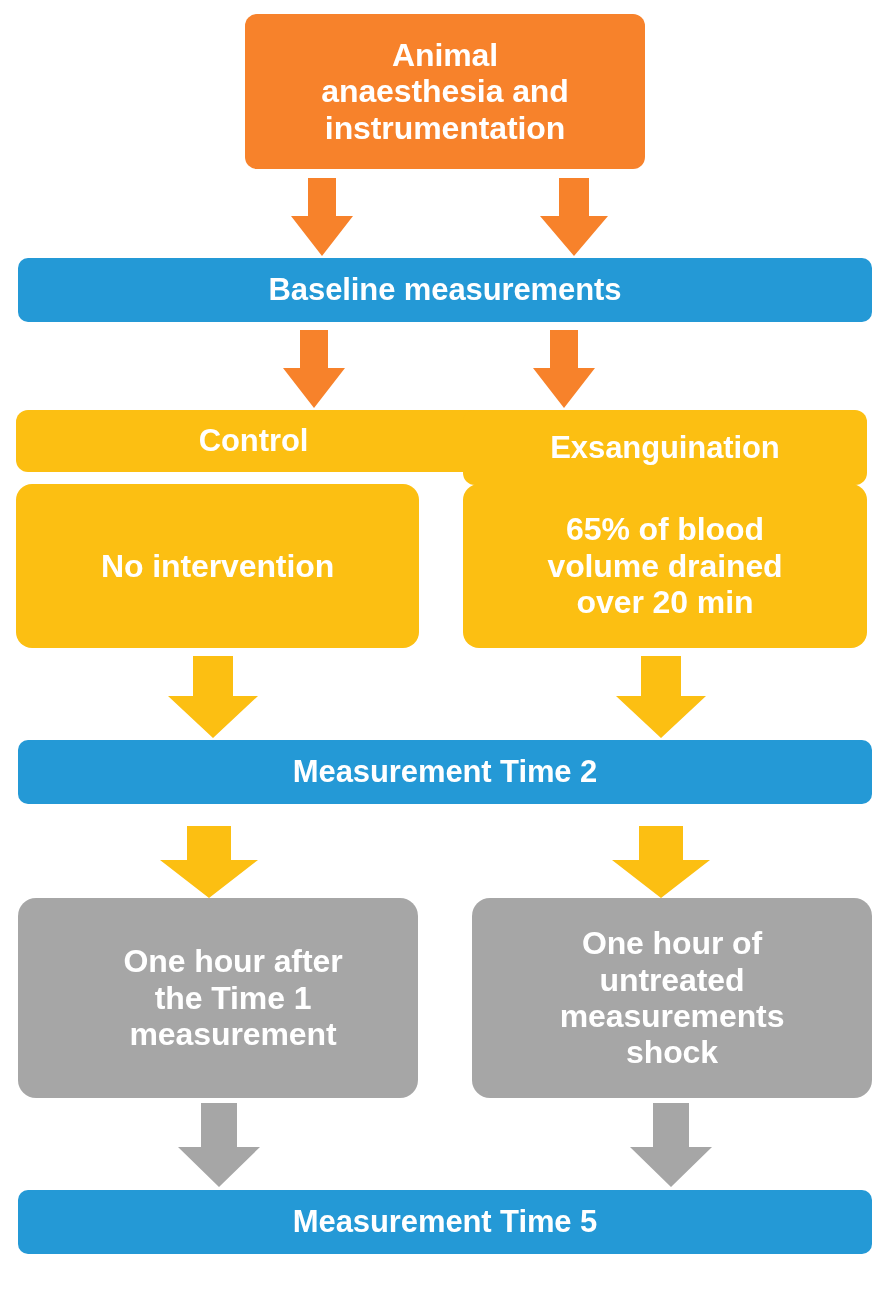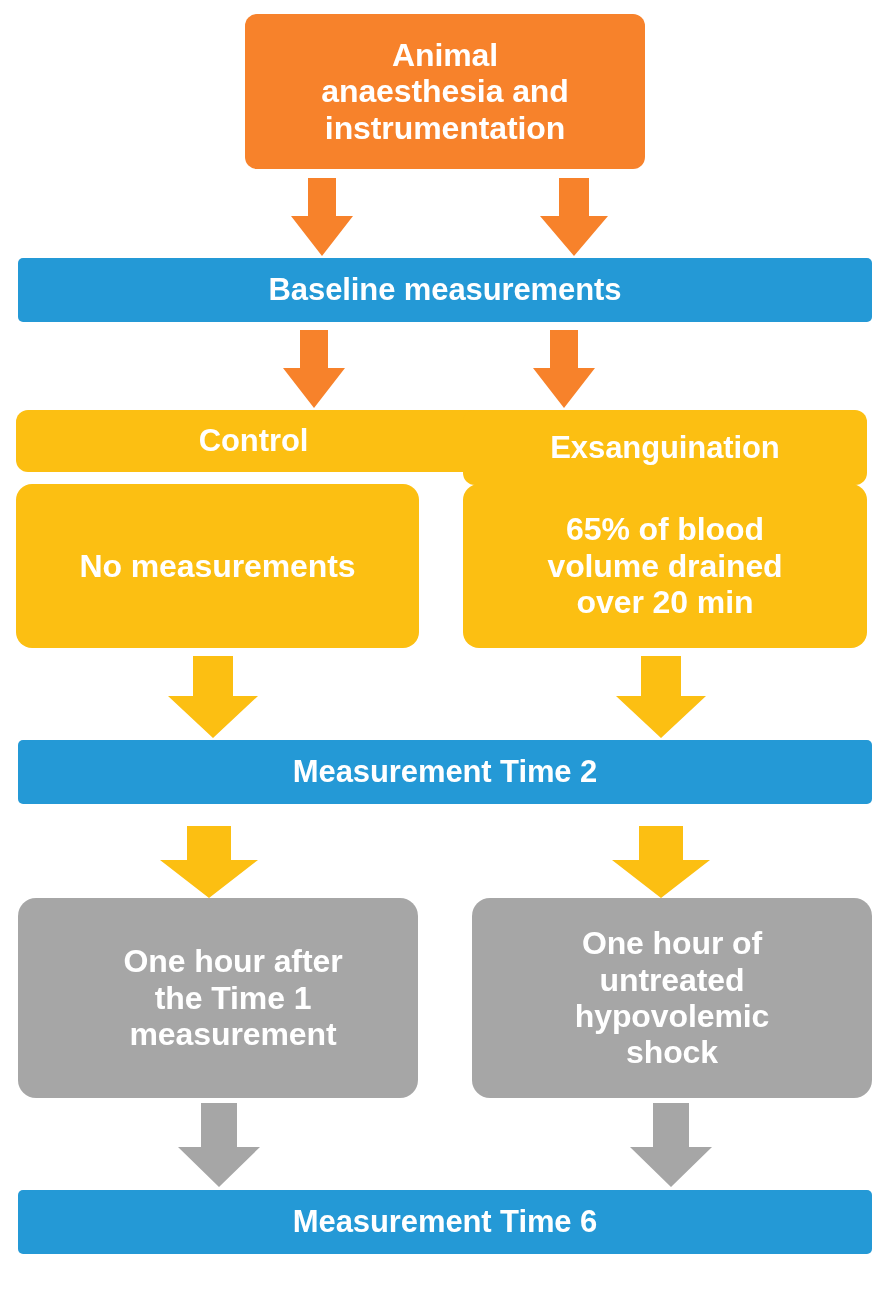--- a/index.html
+++ b/index.html
@@ -35,21 +35,21 @@
     white-space: pre-line;
     letter-spacing: -0.1px;
   }
 
   .node.orange   { background: #F7822B; }
   .node.blue     { background: #2499D6; }
   .node.yellow   { background: #FCBF12; }
   .node.gray     { background: #A6A6A6; }
 
   .node.bar {
-    border-radius: 5px;
+    border-radius: 10px;
   }
 
   
   .arrow {
     position: absolute;
   }
   .arrow svg { display: block; width: 100%; height: 100%; }
 </style>
 </head>
 <body>
@@ -83,21 +83,21 @@
   <div class="arrow" style="left:533px; top:330px; width:62px; height:78px;">
     <svg viewBox="0 0 62 78" preserveAspectRatio="none" aria-hidden="true">
       <polygon points="17,0 45,0 45,38 62,38 31,78 0,38 17,38" fill="#F7822B"></polygon>
     </svg>
   </div>
 
   <div class="node yellow" style="left:16px; top:410px; width:475px; height:62px; font-size:31px; border-radius:12px;">Control</div>
 
   <div class="node yellow" style="left:463px; top:410px; width:404px; height:75px; font-size:31px; border-radius:12px;">Exsanguination</div>
 
-  <div class="node yellow" style="left:16px; top:484px; width:403px; height:164px; font-size:32px; border-radius:16px;">No measurements</div>
+  <div class="node yellow" style="left:16px; top:484px; width:403px; height:164px; font-size:32px; border-radius:16px;">No intervention</div>
 
   <div class="node yellow" style="left:463px; top:484px; width:404px; height:164px; font-size:32px; border-radius:16px;">65% of blood
 volume drained
 over 20 min</div>
 
   <div class="arrow" style="left:168px; top:656px; width:90px; height:82px;">
     <svg viewBox="0 0 90 82" preserveAspectRatio="none" aria-hidden="true">
       <polygon points="25,0 65,0 65,40 90,40 45,82 0,40 25,40" fill="#FCBF12"></polygon>
     </svg>
   </div>
@@ -121,30 +121,30 @@
       <polygon points="27,0 71,0 71,34 98,34 49,72 0,34 27,34" fill="#FCBF12"></polygon>
     </svg>
   </div>
 
   <div class="node gray" style="left:18px; top:898px; width:400px; height:200px; font-size:32px; border-radius:18px;padding-left:40px;">One hour after
 the Time 1
 measurement</div>
 
   <div class="node gray" style="left:472px; top:898px; width:400px; height:200px; font-size:32px; border-radius:18px;">One hour of
 untreated
-hypovolemic
+measurements
 shock</div>
 
   <div class="arrow" style="left:178px; top:1103px; width:82px; height:84px;">
     <svg viewBox="0 0 82 84" preserveAspectRatio="none" aria-hidden="true">
       <polygon points="23,0 59,0 59,44 82,44 41,84 0,44 23,44" fill="#A6A6A6"></polygon>
     </svg>
   </div>
 
   <div class="arrow" style="left:630px; top:1103px; width:82px; height:84px;">
     <svg viewBox="0 0 82 84" preserveAspectRatio="none" aria-hidden="true">
       <polygon points="23,0 59,0 59,44 82,44 41,84 0,44 23,44" fill="#A6A6A6"></polygon>
     </svg>
   </div>
 
-  <div class="node blue bar" style="left:18px; top:1190px; width:854px; height:64px; font-size:31px;">Measurement Time 6</div>
+  <div class="node blue bar" style="left:18px; top:1190px; width:854px; height:64px; font-size:31px;">Measurement Time 5</div>
 
 </div>
 
 </body></html>

